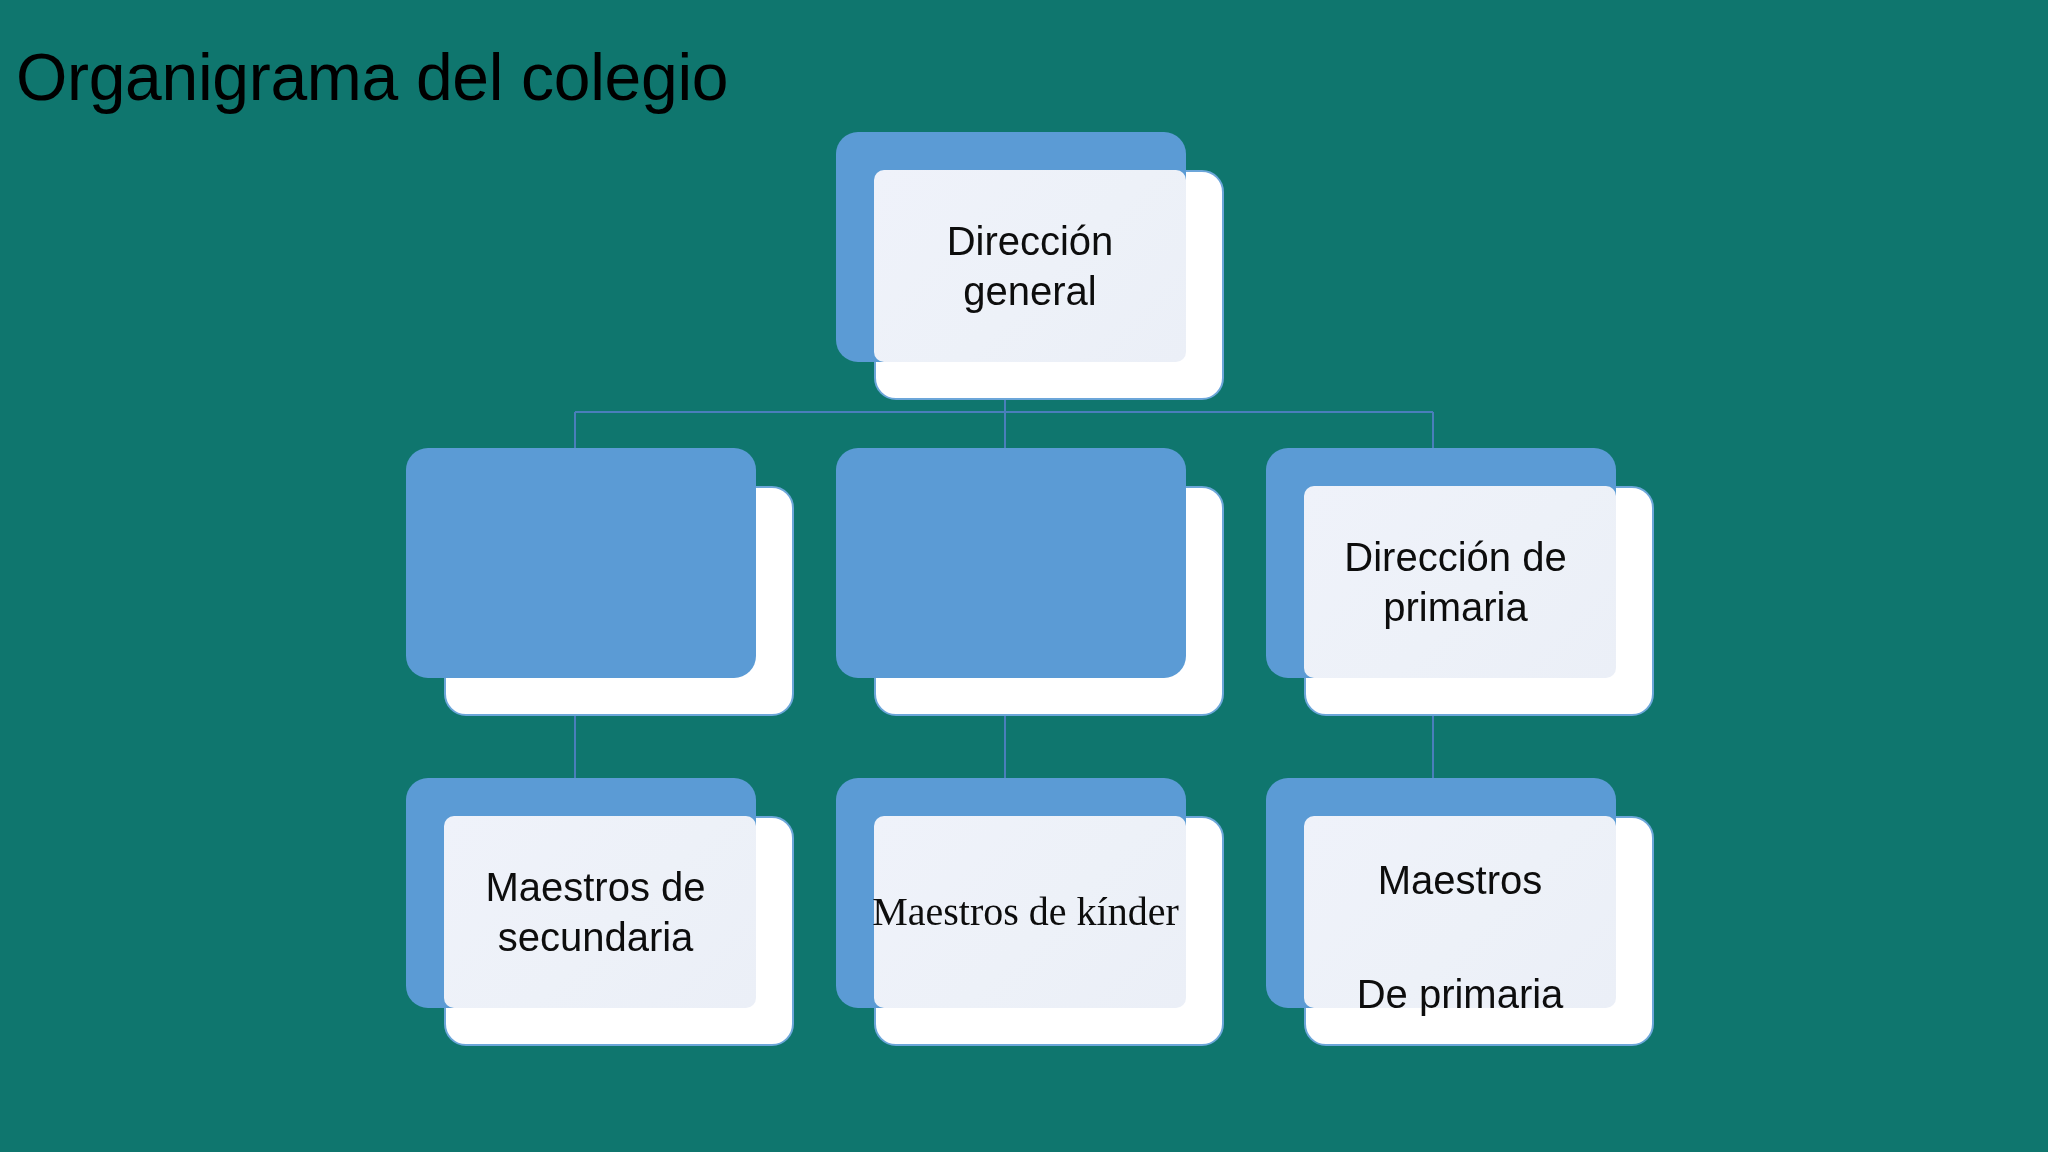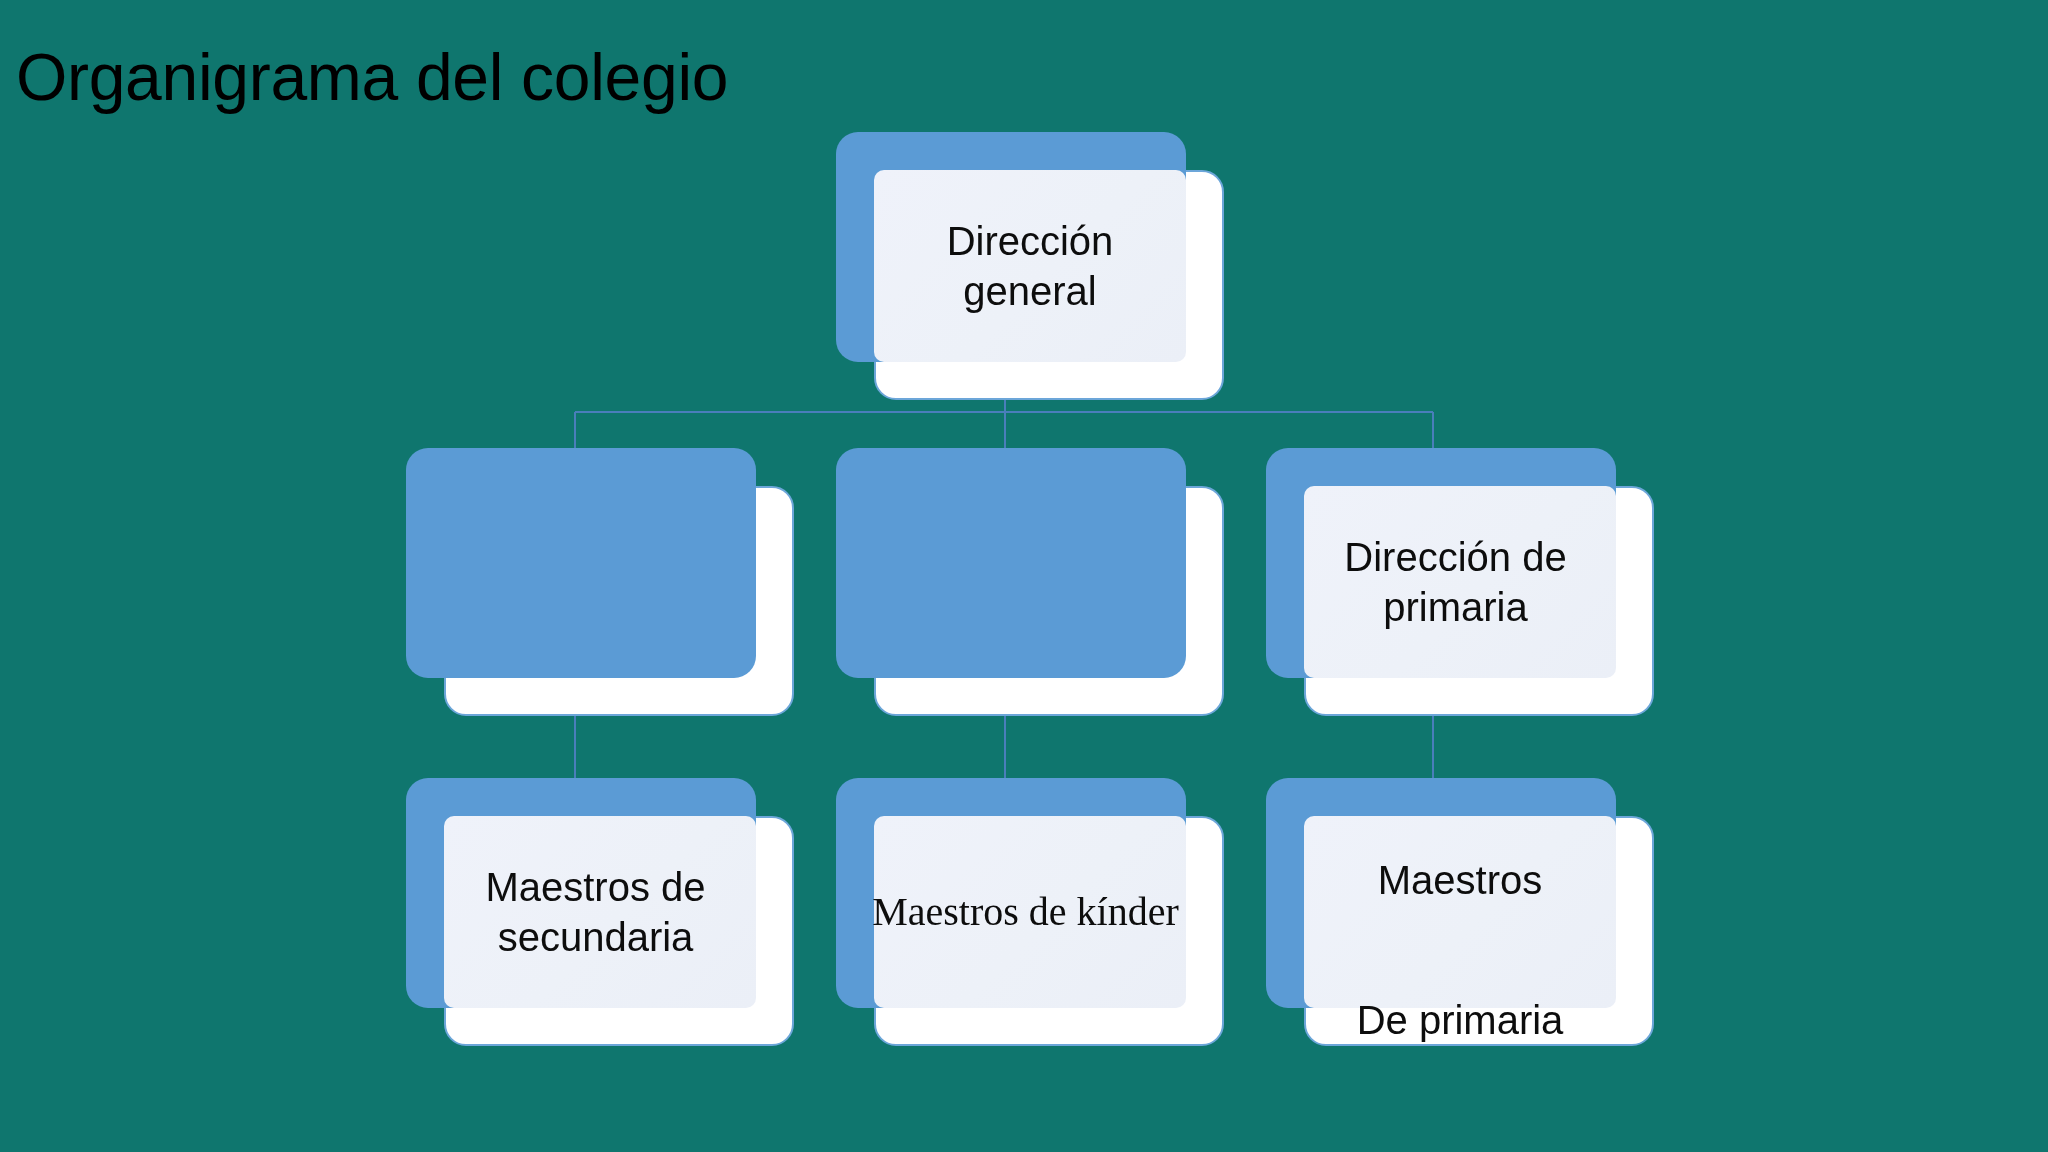--- a/index.html
+++ b/index.html
@@ -115,21 +115,21 @@
     line-height: 1.0;
   }
   .node.two-para .para {
     display: block;
     font-size: 40px;
     line-height: 1.2;
     text-align: center;
     color: #0d0d0d;
   }
   .node.two-para .para + .para {
-    margin-top: 52px;
+    margin-top: 26px;
   }
 
   
   .node .node-label.wide {
     width: 330px;
     margin-left: -9px;
   }
 </style>
 </head>
 <body>

